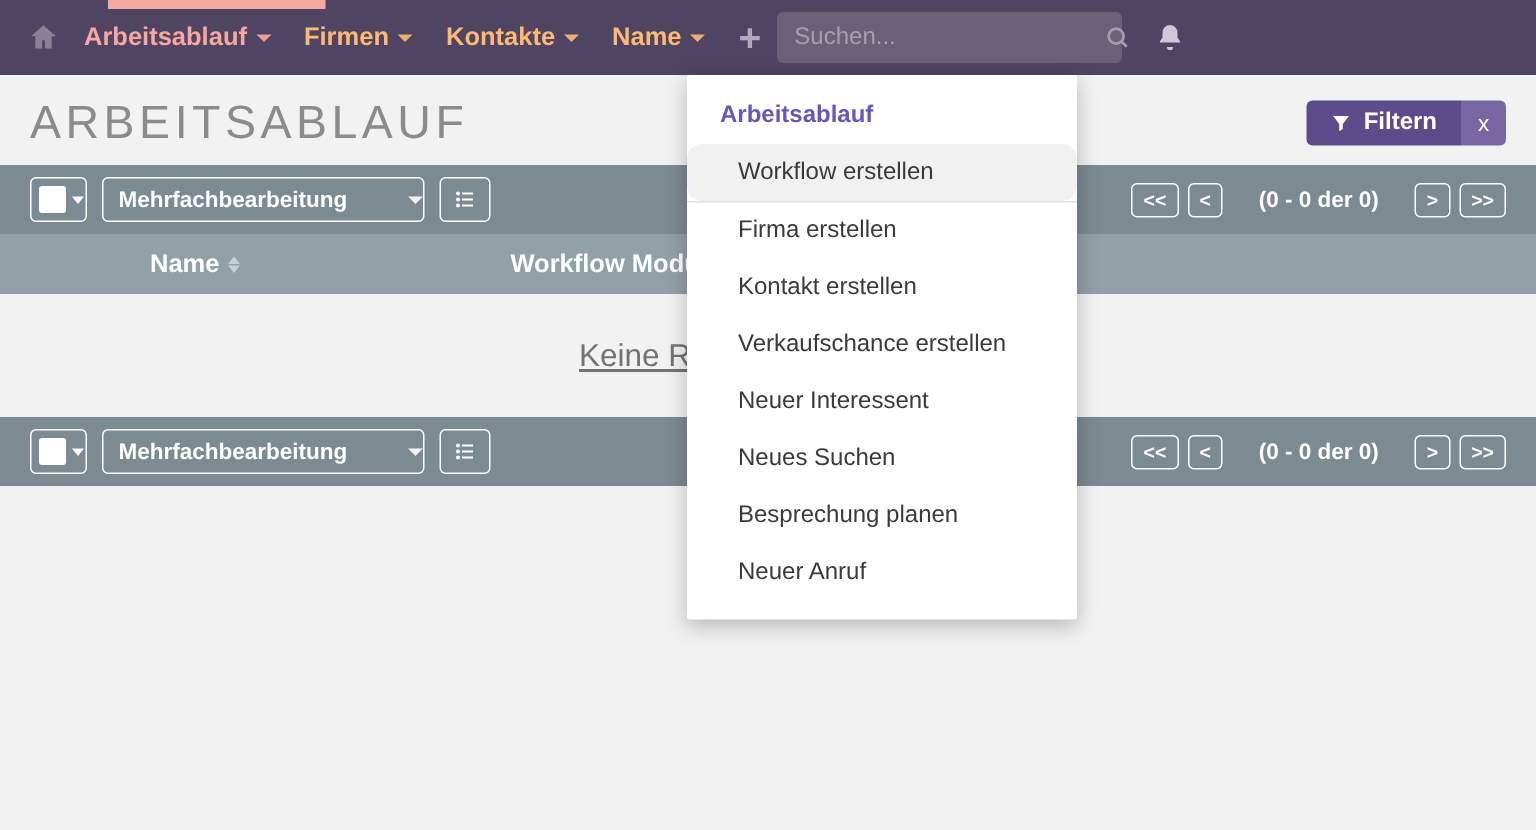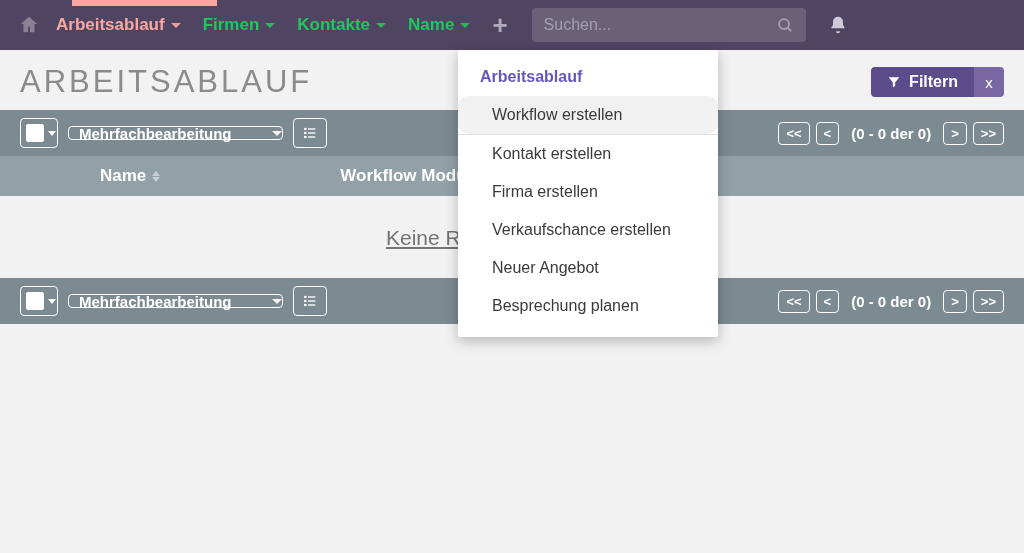--- a/index.html
+++ b/index.html
@@ -30,46 +30,45 @@
       padding: 0 18px;
       gap: 10px;
     }
 
     .nav-home-icon { color: #8b8197; }
 
     .nav-item {
       display: flex;
       align-items: center;
       gap: 6px;
-      color: #22c55e;
+      color: #fdba74;
       font-size: 17px;
       font-weight: 600;
       cursor: pointer;
       padding: 0 6px;
     }
     .nav-item.active { color: #f8a8a0; }
 
     .caret-down {
       width: 0; height: 0;
       border-left: 5px solid transparent;
       border-right: 5px solid transparent;
       border-top: 5px solid currentColor;
       opacity: 0.9;
     }
 
     .plus-icon { color: #b1a9bd; font-size: 26px; font-weight: 700; margin-left: 6px; }
 
     .search-wrap {
-      margin-left: 14px;
       display: flex;
       align-items: center;
       background: #6a6179;
       border-radius: 4px;
       height: 34px;
-      width: 274px;
+      width: 230px;
       padding: 0 12px;
     }
     .search-input {
       background: transparent;
       border: none;
       outline: none;
       color: #cfc8d8;
       font-size: 16px;
       flex: 1;
     }
@@ -138,21 +137,21 @@
     .checkbox-caret {
       width: 0; height: 0;
       border-left: 4px solid transparent;
       border-right: 4px solid transparent;
       border-top: 5px solid #fff;
       margin-left: 4px;
     }
     .bulk-select {
       border: 1.5px solid #fff;
       border-radius: 4px;
-      height: 14px;
+      height: 30px;
       display: flex;
       align-items: center;
       padding: 0 10px;
       gap: 40px;
       color: #fff;
       font-size: 15px;
       font-weight: 600;
       width: 215px;
     }
     .bulk-select .caret-down { border-top-color: #fff; margin-left:auto; }
@@ -168,21 +167,21 @@
 
     .pager { margin-left: auto; display: flex; align-items: center; gap: 6px; color: #fff; }
     .pager-btn {
       border: 1.5px solid #fff;
       border-radius: 4px;
       padding: 3px 7px;
       font-size: 13px;
       font-weight: 700;
       cursor: pointer;
     }
-    .pager-txt { font-size: 15px; font-weight: 700; margin: 0 6px; }
+    .pager-txt { font-size: 15px; font-weight: 700; margin: 0 18px; }
 
     
     .table-header {
       background: #92a0a8;
       display: flex;
       align-items: center;
       padding: 10px 28px 10px 100px;
       gap: 180px;
     }
     .col-header {
@@ -366,18 +365,20 @@
     <span class="pager-txt">(0 - 0 der 0)</span>
     <span class="pager-btn">&gt;</span>
     <span class="pager-btn">&gt;&gt;</span>
   </div>
 </div>
 
 <div class="dropdown">
   <div class="dropdown-title">Arbeitsablauf</div>
   <div class="dropdown-item highlighted">Workflow erstellen</div>
   <div class="dropdown-divider"></div>
+  <div class="dropdown-item">Firma erstellen</div>
   <div class="dropdown-item">Kontakt erstellen</div>
-  <div class="dropdown-item">Firma erstellen</div>
   <div class="dropdown-item">Verkaufschance erstellen</div>
-  <div class="dropdown-item">Neuer Angebot</div>
+  <div class="dropdown-item">Neuer Interessent</div>
+  <div class="dropdown-item">Neues Suchen</div>
   <div class="dropdown-item">Besprechung planen</div>
+  <div class="dropdown-item">Neuer Anruf</div>
 </div>
 
 </body></html>

